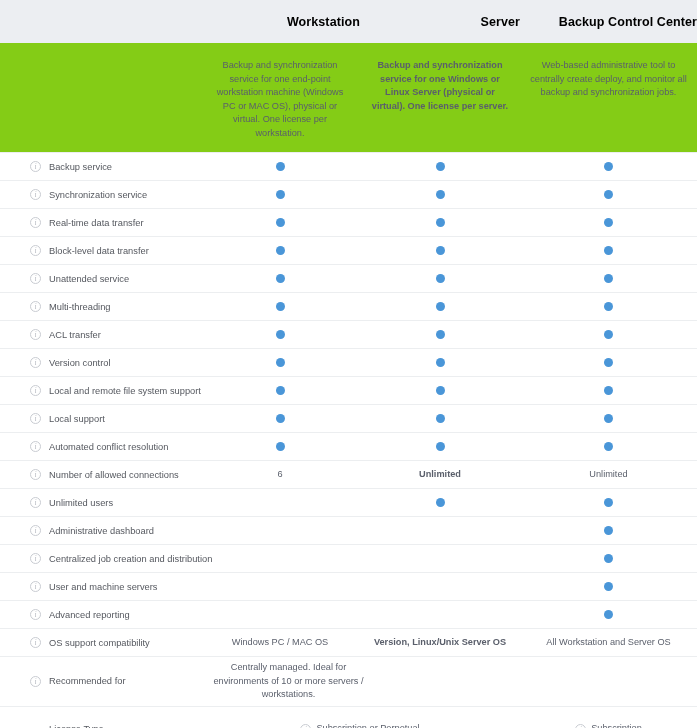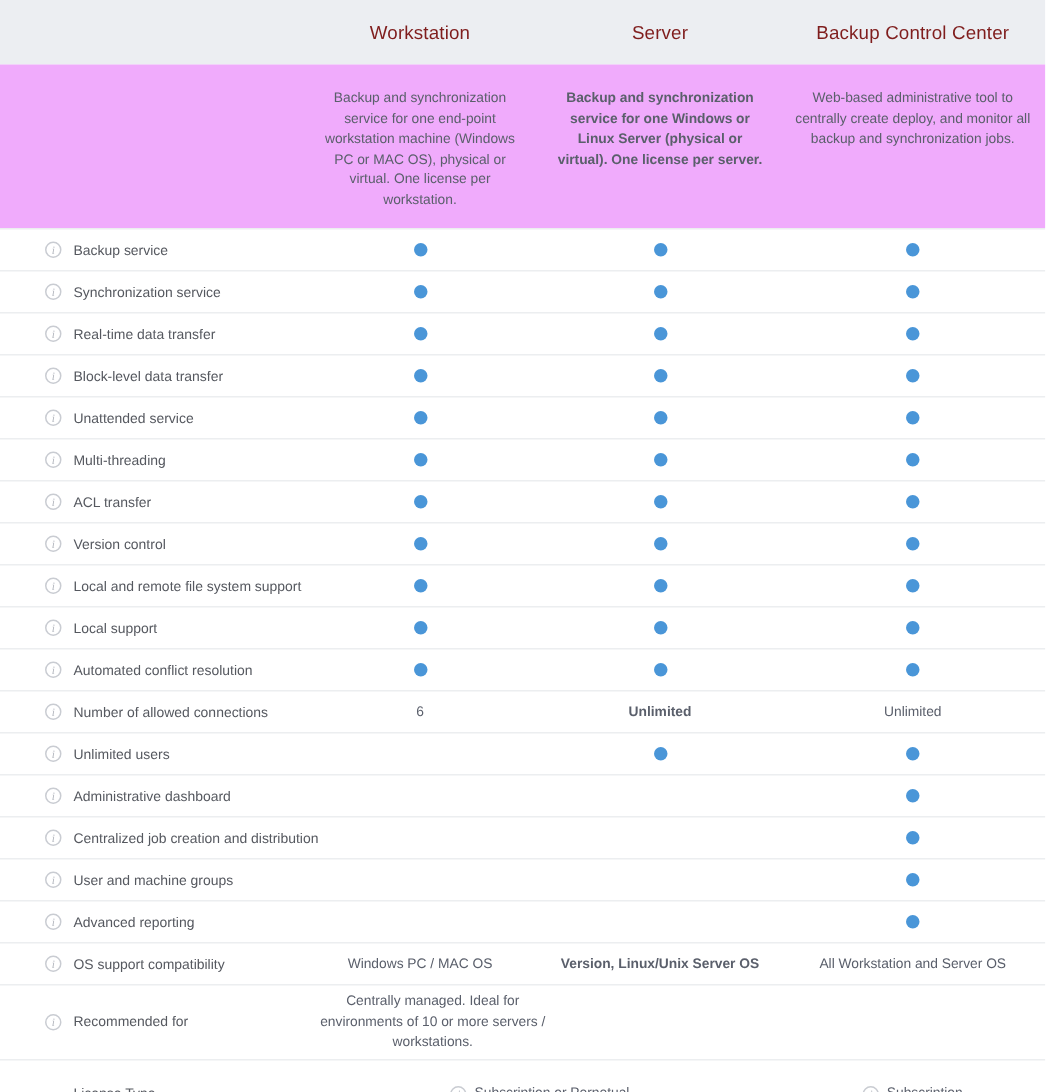--- a/index.html
+++ b/index.html
@@ -18,31 +18,31 @@
     background: #eceef2;
     display: flex;
     align-items: center;
   }
   .col-feature { width: 200px; flex: 0 0 200px; }
   .col-ws      { width: 160px; flex: 0 0 160px; }
   .col-srv     { width: 160px; flex: 0 0 160px; font-weight: bold; }
   .col-bcc     { width: 177px; flex: 0 0 177px; }
 
   .header-band .h {
-    text-align: center;
+    text-align: right;
     font-size: 12.5px;
-    font-weight: normal;
-    color: #7f1d1d;
+    font-weight: bold;
+    color: #000000;
     letter-spacing: .1px;
   }
 
   
   .desc-band {
     display: flex;
-    background: #f0abfc;
+    background: #84cc16;
     padding-top: 16px;
     padding-bottom: 12px;
     align-items: flex-start;
   }
   .desc {
     text-align: center;
     font-size: 9.2px;
     line-height: 13.5px;
     color: #5a5f6b;
     padding: 0 10px;
@@ -343,21 +343,21 @@
         </div>
         <div class="col-ws cell-val"></div>
         <div class="col-srv cell-val"></div>
         <div class="col-bcc cell-val">
           <span class="dot" style="background: rgb(74, 150, 216);"></span>
         </div>
       </div>
       <div class="row">
         <div class="cell-feature">
           <span class="info-icon">i</span>
-          <span class="feat-label">User and machine groups</span>
+          <span class="feat-label">User and machine servers</span>
         </div>
         <div class="col-ws cell-val"></div>
         <div class="col-srv cell-val"></div>
         <div class="col-bcc cell-val">
           <span class="dot" style="background: rgb(74, 150, 216);"></span>
         </div>
       </div>
       <div class="row">
         <div class="cell-feature">
           <span class="info-icon">i</span>

